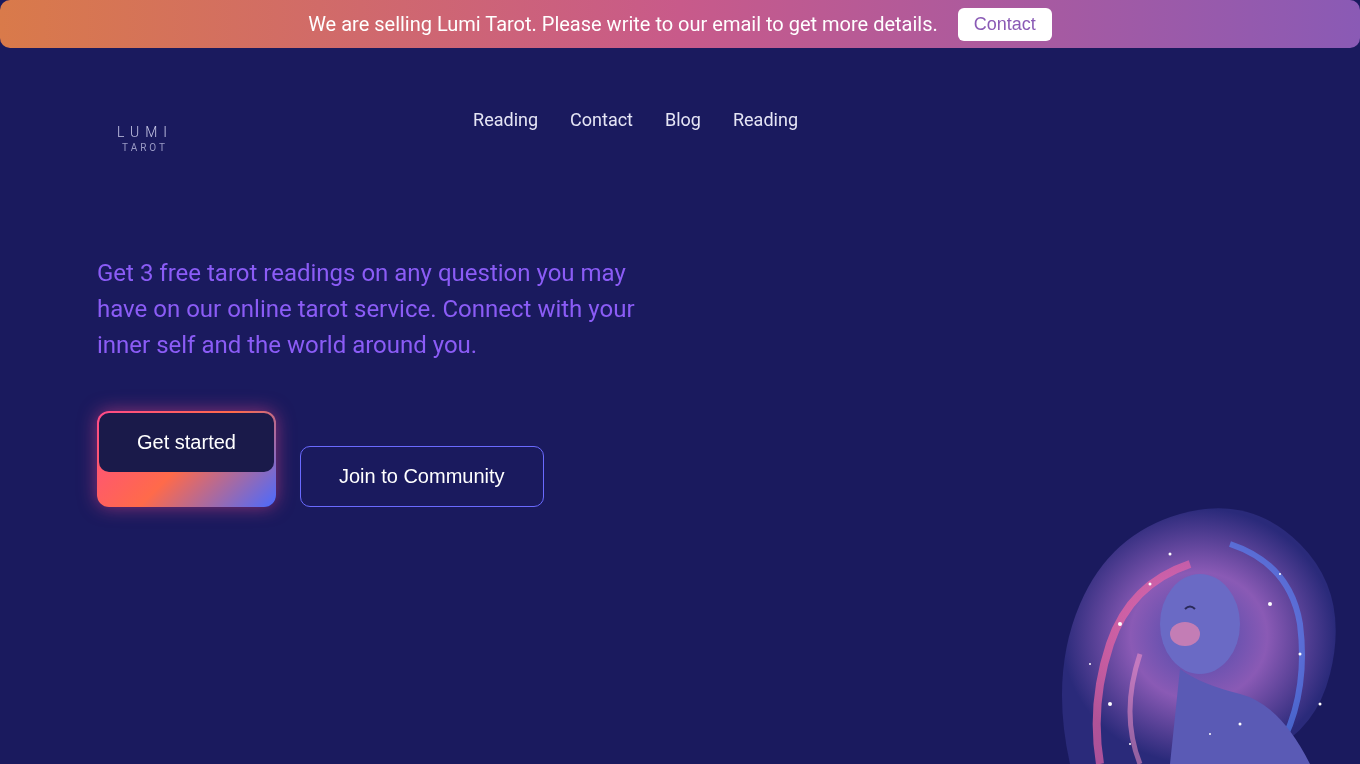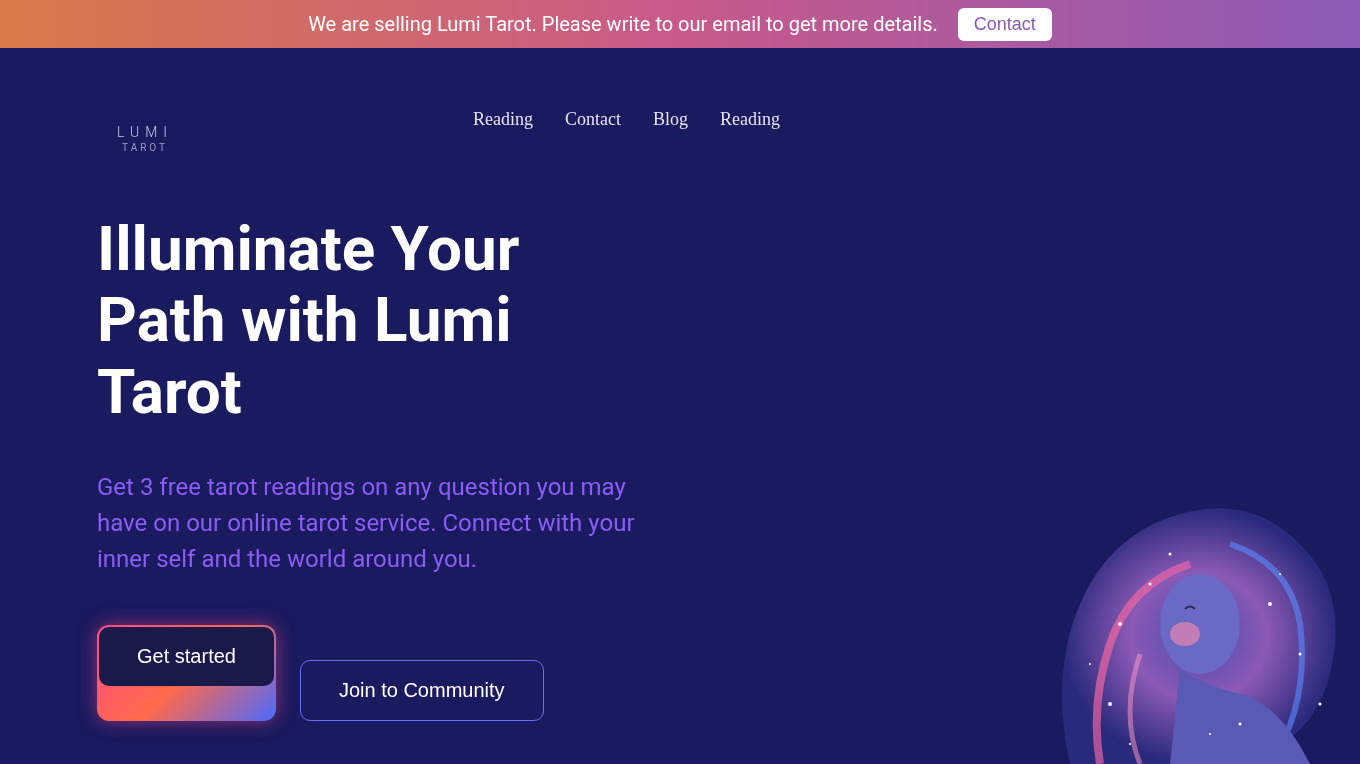--- a/index.html
+++ b/index.html
@@ -19,20 +19,21 @@
     }
     
     .announcement-bar {
       background: linear-gradient(90deg, #d97a4a 0%, #c85a8a 50%, #8a5ab5 100%);
       height: 48px;
       display: flex;
       align-items: center;
       justify-content: center;
       gap: 20px;
       padding: 0 20px;
+      border-radius: 10px;
     }
     
     .announcement-text {
       color: #fff;
       font-size: 20px;
       font-weight: 400;
     }
     
     .contact-btn {
       background: #fff;
@@ -81,21 +82,20 @@
     .logo-subtext {
       font-size: 10px;
       letter-spacing: 3px;
       font-weight: 400;
       color: #9a9ac5;
     }
     
     .nav {
       display: flex;
       gap: 32px;
-      font-family: Liberation Serif, serif;
     }
     
     .nav-link {
       color: #e5e5f5;
       font-size: 18px;
       text-decoration: none;
       cursor: pointer;
     }
     
     .hero {
@@ -201,21 +201,20 @@
     <nav class="nav">
       <a class="nav-link">Reading</a>
       <a class="nav-link">Contact</a>
       <a class="nav-link">Blog</a>
       <a class="nav-link">Reading</a>
     </nav>
   </div>
 
   <div class="hero">
     <div class="hero-left">
-      <h1 class="hero-title">Illuminate Your Path with Lumi Tarot</h1>
       <p class="hero-subtitle">Get 3 free tarot readings on any question you may have on our online tarot service. Connect with your inner self and the world around you.</p>
       <div class="hero-buttons">
         <div class="btn-primary-wrapper">
           <button class="btn-primary">Get started</button>
         </div>
         <button class="btn-secondary">Join to Community</button>
       </div>
     </div>
   </div>
 </div>

